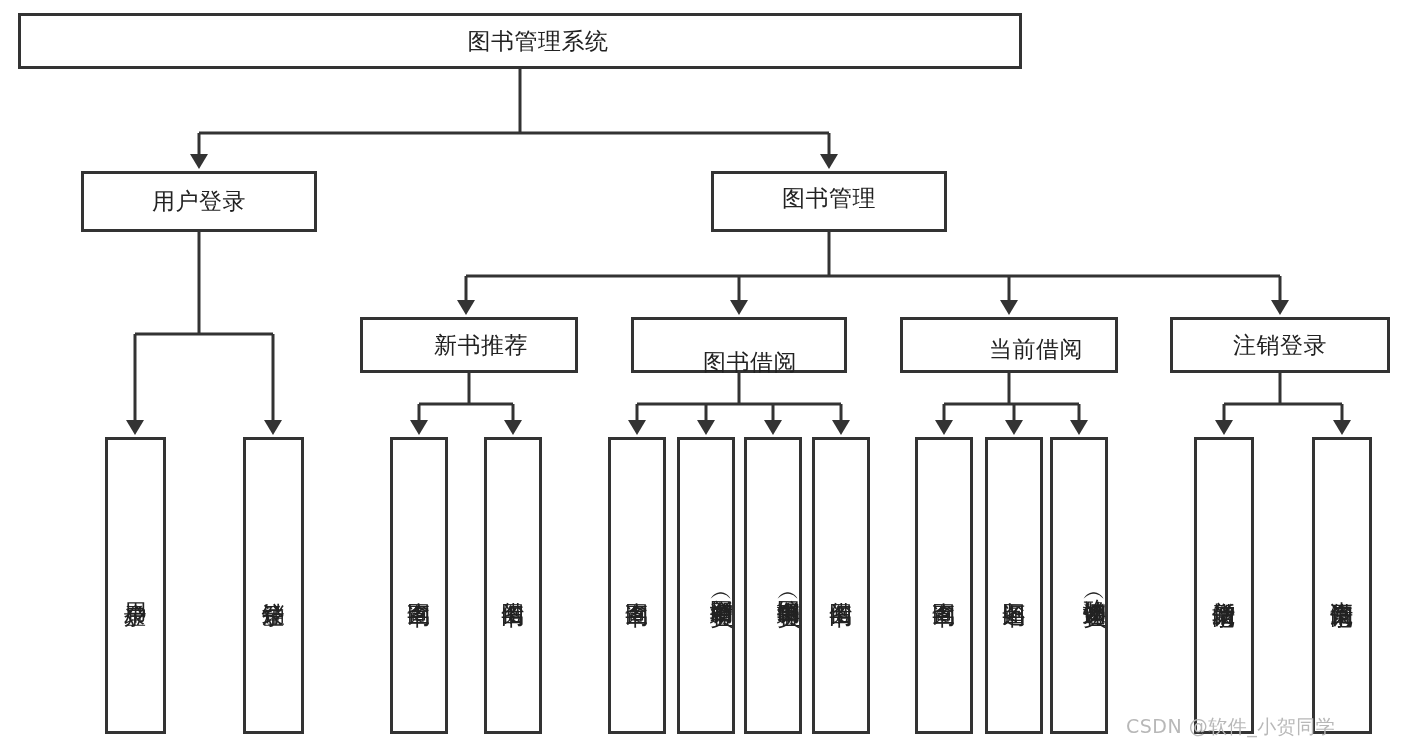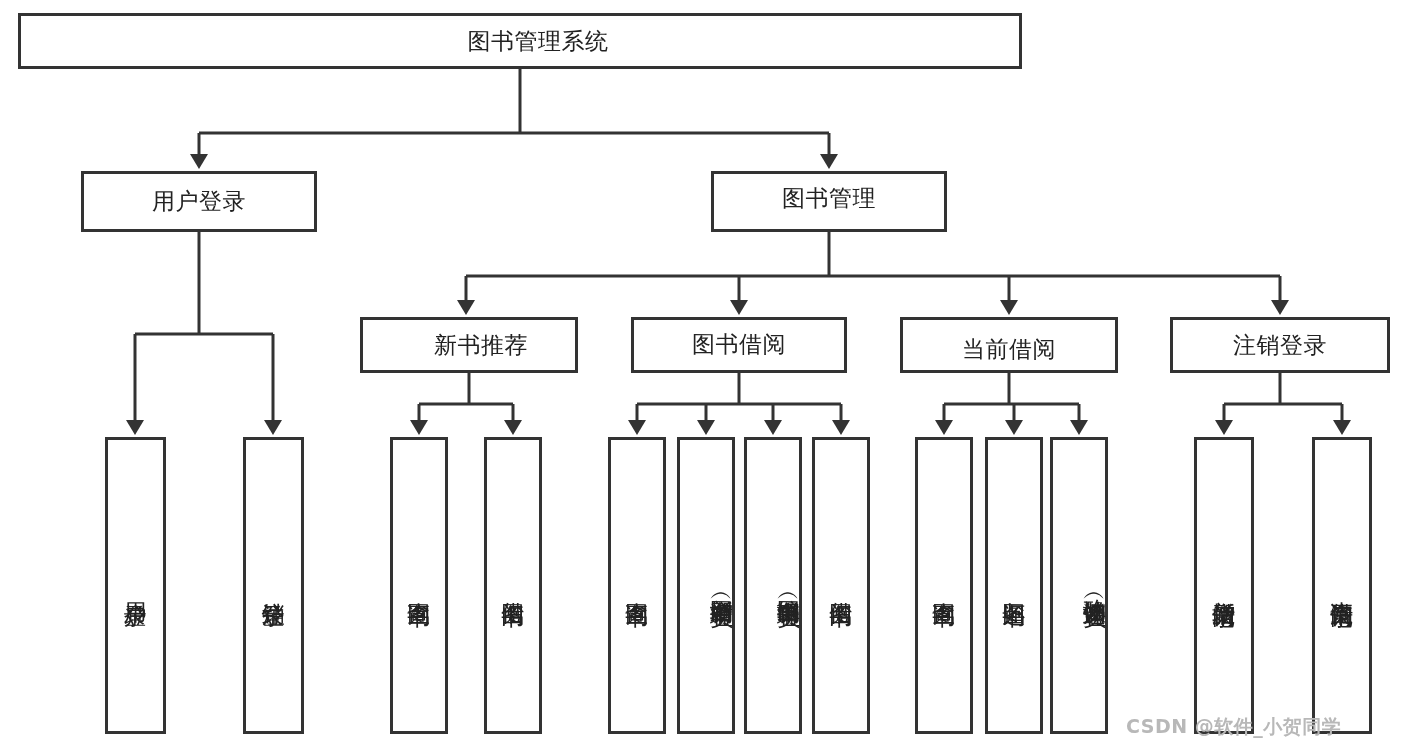--- a/index.html
+++ b/index.html
@@ -167,31 +167,31 @@
       <rect class="node-box" x="986.5" y="438.5" width="55" height="294"></rect>
       <rect class="node-box" x="1051.5" y="438.5" width="55" height="294"></rect>
       <rect class="node-box" x="1195.5" y="438.5" width="57" height="294"></rect>
       <rect class="node-box" x="1313.5" y="438.5" width="57" height="294"></rect>
     </svg>
   <div id="label-layer">
       <div class="node-label-h" style="left: 18px; top: 13px; width: 1040px; height: 56px;">图书管理系统</div>
       <div class="node-label-h" style="left: 81px; top: 171px; width: 236px; height: 61px;">用户登录</div>
       <div class="node-label-h" style="left: 711px; top: 168px; width: 236px; height: 61px;">图书管理</div>
       <div class="node-label-h" style="left: 360px; top: 317px; width: 242px; height: 56px;">新书推荐</div>
-      <div class="node-label-h" style="left: 631px; top: 316px; width: 216px; height: 56px;">图书借阅</div>
-      <div class="node-label-h" style="left: 900px; top: 317px; width: 218px; height: 64px;">当前借阅</div>
+      <div class="node-label-h" style="left: 631px; top: 334px; width: 216px; height: 56px; padding-left: 11px;">图书借阅</div>
+      <div class="node-label-h" style="left: 900px; top: 317px; width: 218px; height: 64px; padding-left: 27px;">当前借阅</div>
       <div class="node-label-h" style="left: 1170px; top: 317px; width: 220px; height: 56px;">注销登录</div>
       <div class="node-label-v align-center" style="left: 105px; top: 447px; width: 61px; height: 277px;">用户登录</div>
       <div class="node-label-v align-center" style="left: 243px; top: 447px; width: 61px; height: 277px;">注销登录</div>
       <div class="node-label-v align-center" style="left: 390px; top: 447px; width: 58px; height: 277px;">查询图书</div>
       <div class="node-label-v align-center" style="left: 484px; top: 447px; width: 58px; height: 277px;">借阅图书</div>
       <div class="node-label-v align-center" style="left: 608px; top: 447px; width: 58px; height: 277px;">查询图书</div>
       <div class="node-label-v" style="left: 677px; top: 447px; width: 58px; height: 277px;">新增图书（管理员）</div>
       <div class="node-label-v" style="left: 744px; top: 447px; width: 58px; height: 277px;">编辑图书（管理员）</div>
       <div class="node-label-v align-center" style="left: 812px; top: 447px; width: 58px; height: 277px;">借阅图书</div>
       <div class="node-label-v align-center" style="left: 915px; top: 447px; width: 58px; height: 277px;">查询图书</div>
       <div class="node-label-v align-center" style="left: 985px; top: 447px; width: 58px; height: 277px;">归还图书</div>
       <div class="node-label-v" style="left: 1050px; top: 447px; width: 58px; height: 277px;">确认归还（管理员）</div>
       <div class="node-label-v align-center" style="left: 1194px; top: 447px; width: 60px; height: 277px;">新增借阅记录</div>
       <div class="node-label-v align-center" style="left: 1312px; top: 447px; width: 60px; height: 277px;">查询借阅记录</div>
     </div>
-  <div class="watermark" style="left:1126px; top:714px;font-weight:bold;">CSDN @软件_小贺同学</div>
+  <div class="watermark" style="left:1126px; top:714px;">CSDN @软件_小贺同学</div>
 </div>
 
 </body></html>

